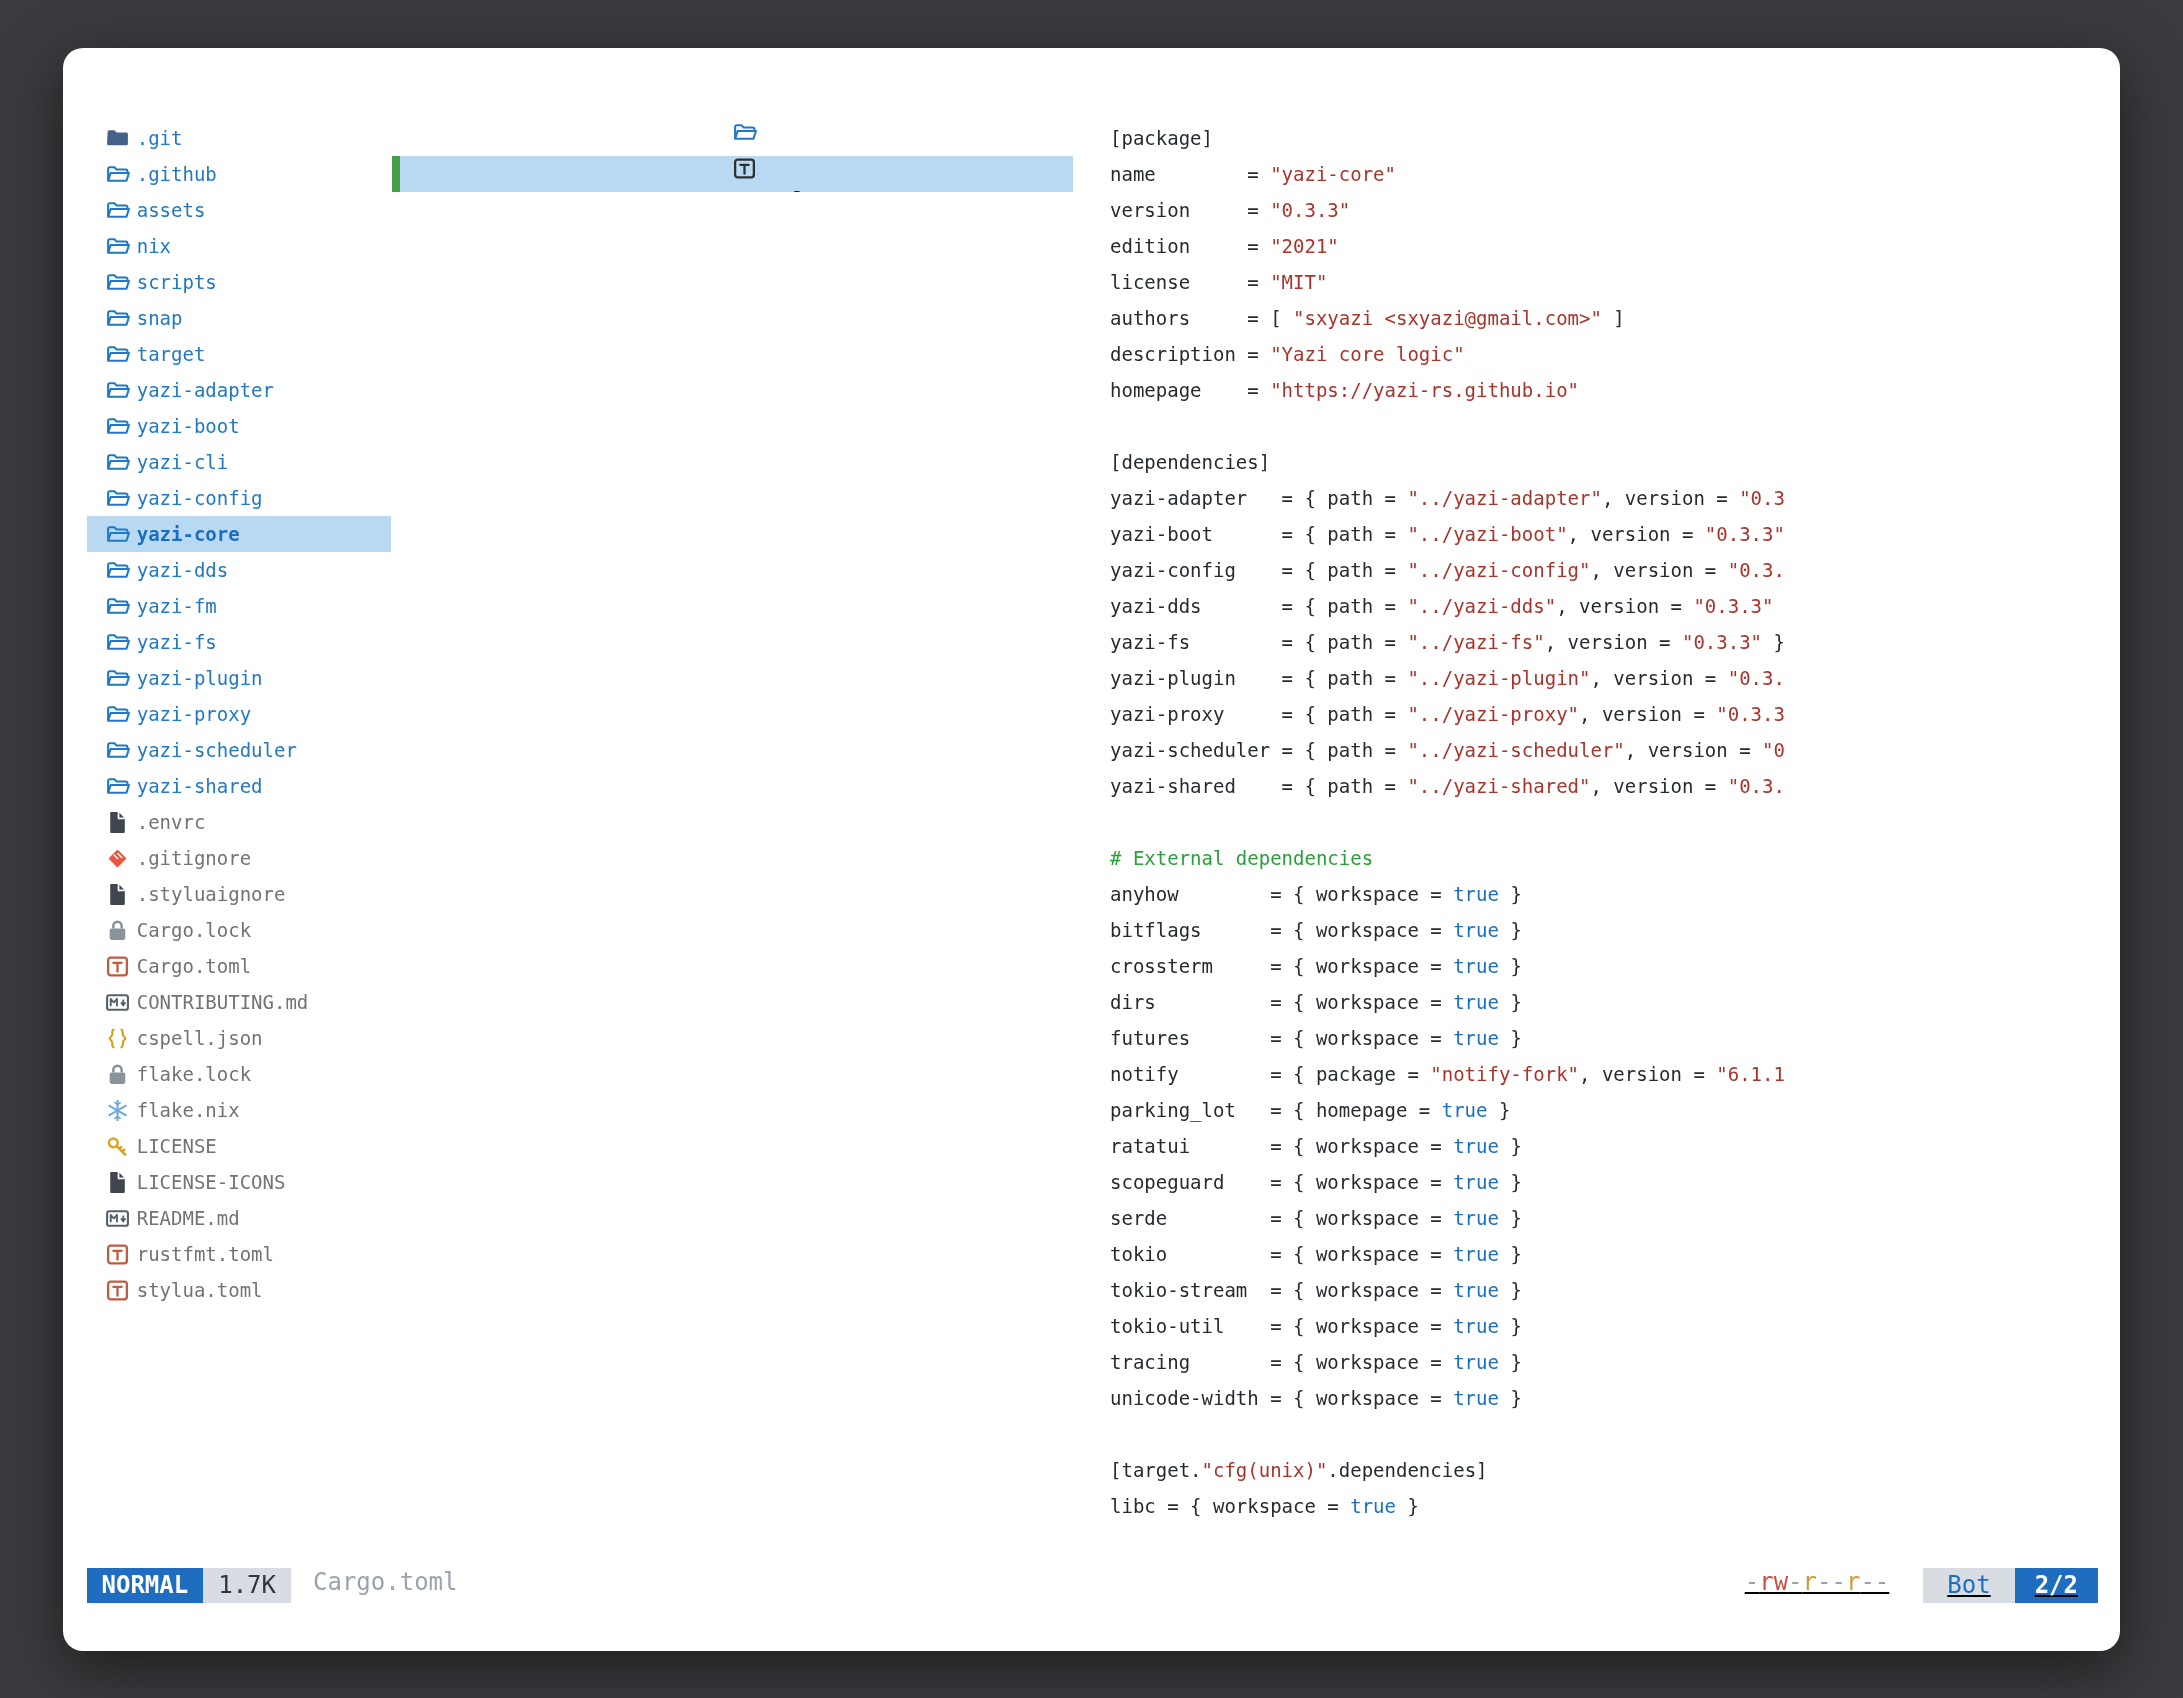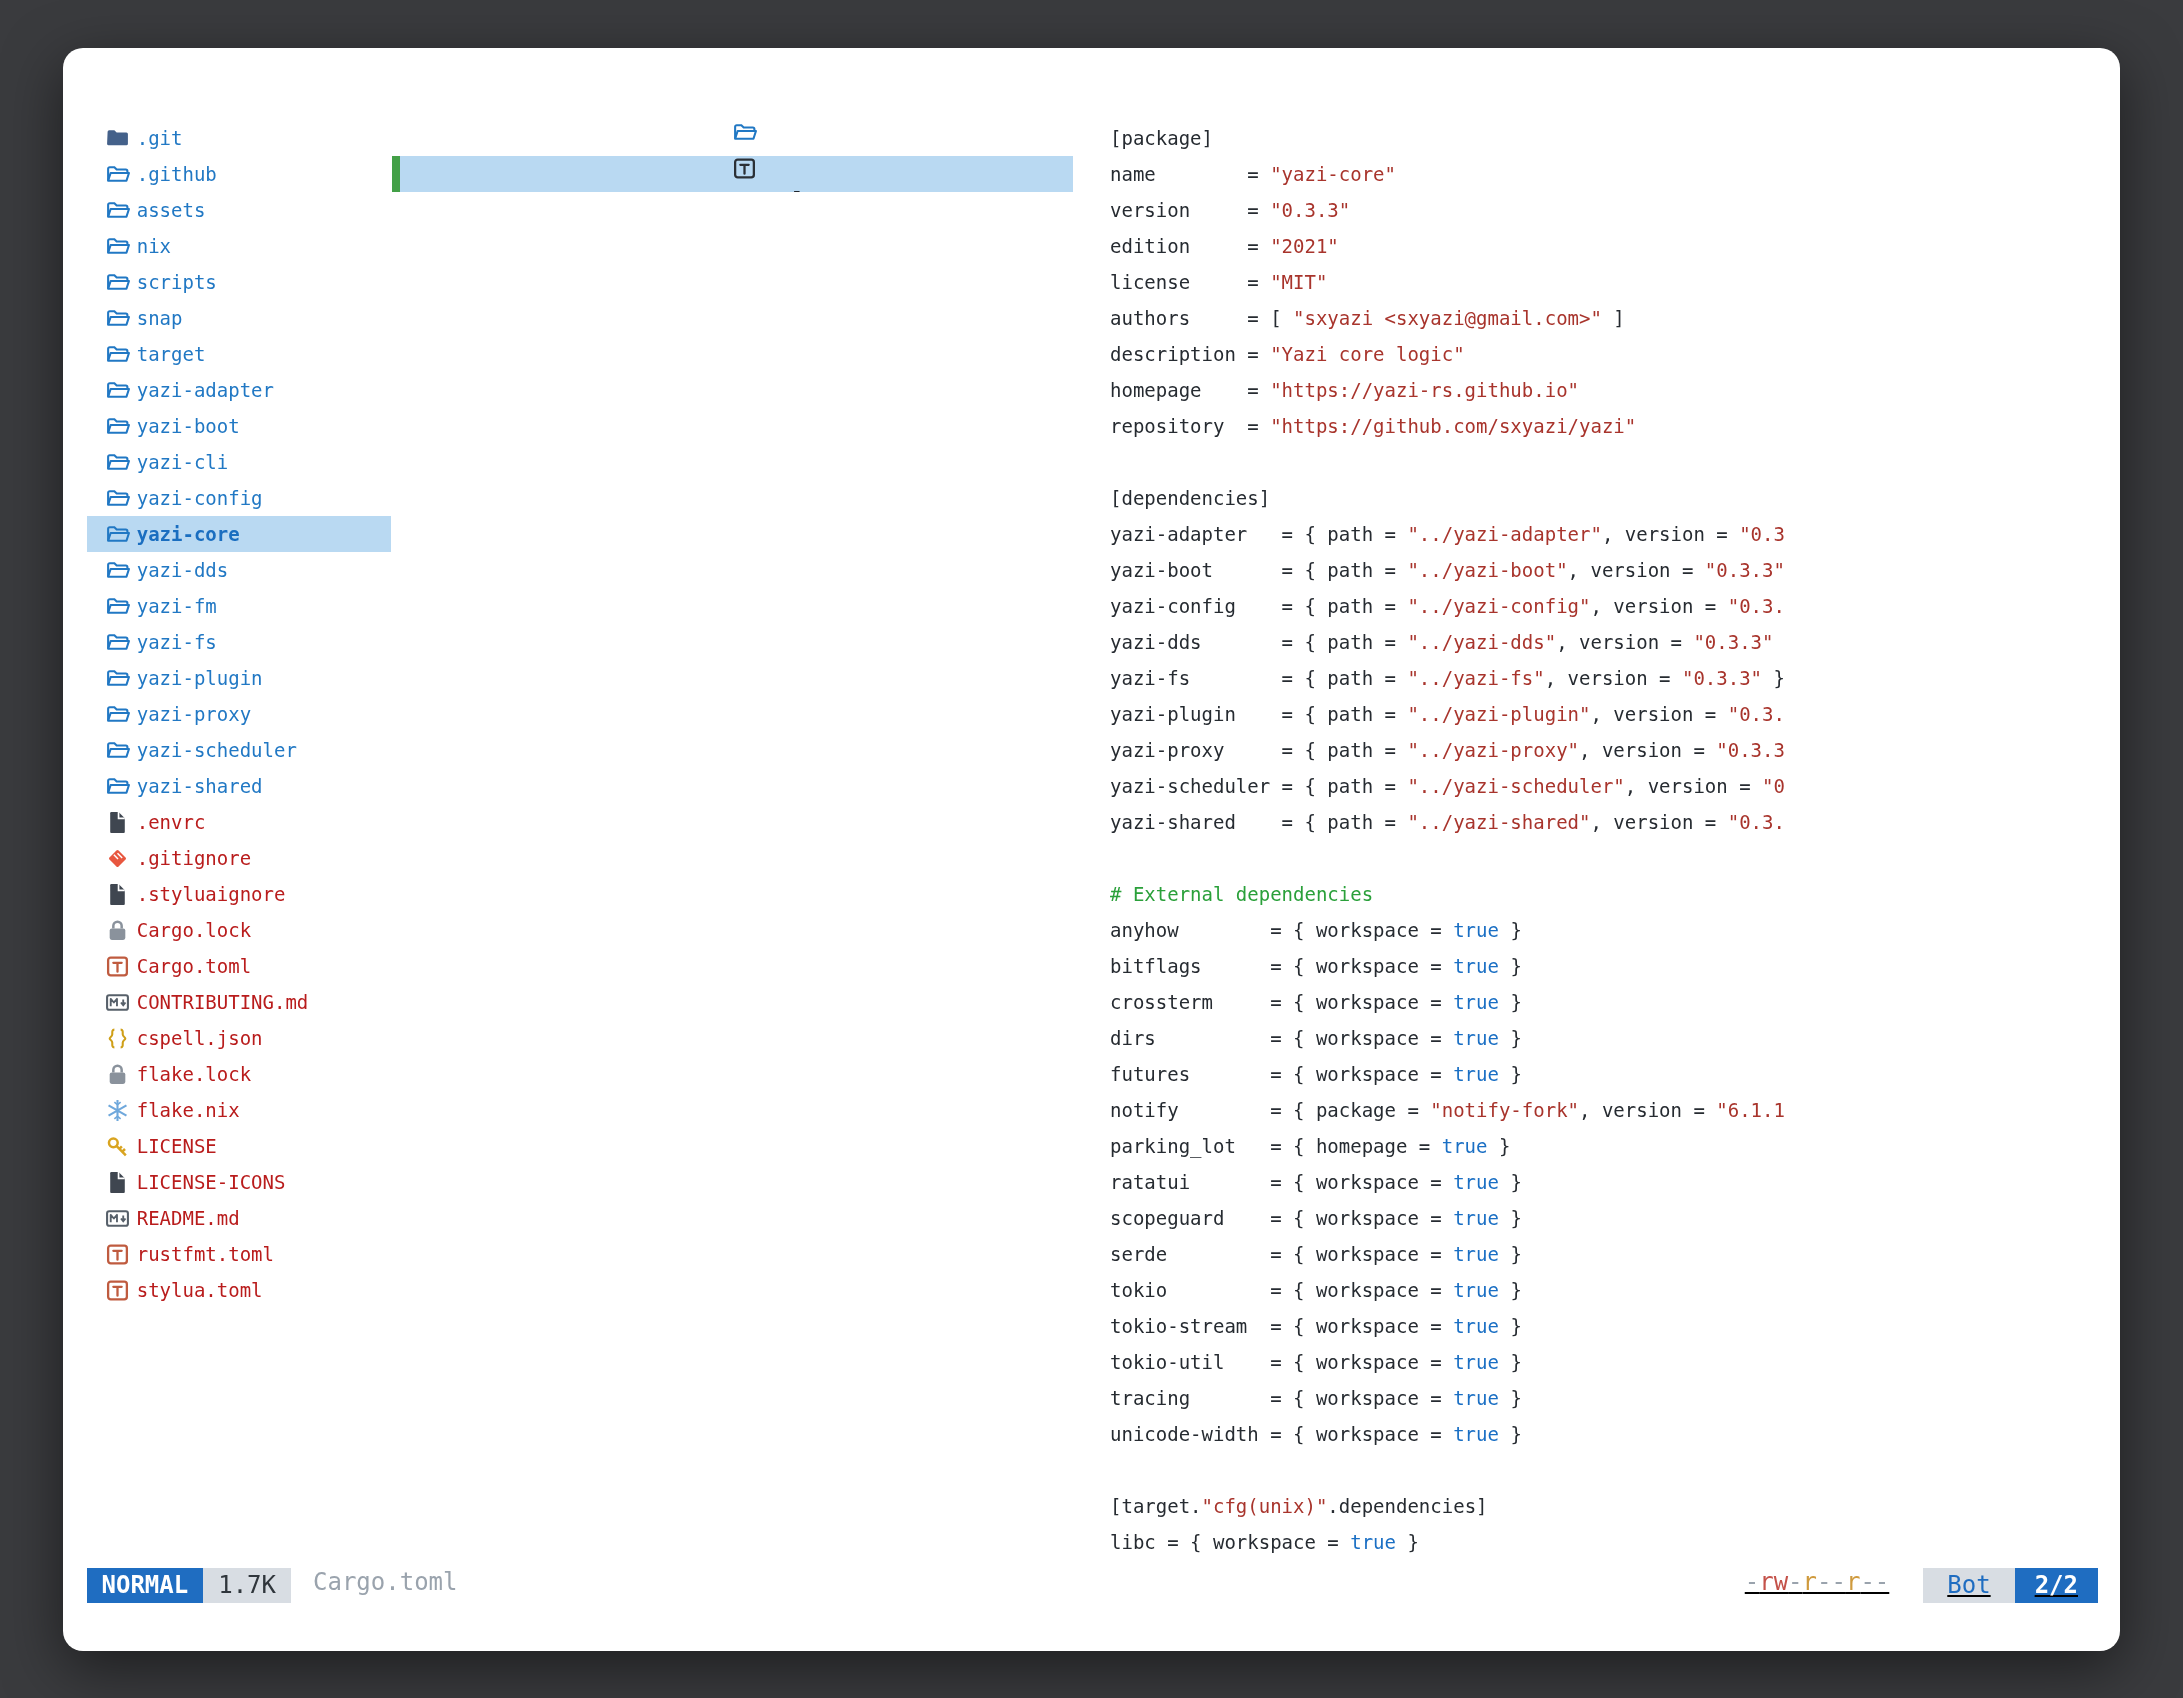--- a/index.html
+++ b/index.html
@@ -16,21 +16,21 @@
 
   .row { height:36px; display:flex; align-items:center; white-space:pre; overflow:hidden; }
   .pane-parent .row { padding-left:18.5px; }
   .pane-current .row { border-left:8.4px solid transparent; padding-left:22px;flex-direction:column; }
   .row.selected { background:#b9d9f2; }
   .pane-current .row.selected { border-left-color:#43a047; }
 
   .icon { width:25px; height:25px; flex:0 0 25px; margin-right:6.7px; }
   .row .label { }
   .row.folder .label { color:#2178c4; }
-  .row.file  .label { color:#b91c1c; }
+  .row.file  .label { color:#737373; }
   .pane-parent .row.selected .label { color:#1a6ec0; font-weight:bold; }
   .pane-current .row.selected .label,
   .pane-current .row.selected .size { color:#22272d; font-weight:bold; }
   .pane-current .row.selected .icon { color:#2b3036 !important; }
   .size { margin-left:auto; padding-right:13.4px; color:#343b42; }
 
   .pline { height:36px; white-space:pre; overflow:hidden; }
   .tk-fg      { color:#262b31; }
   .tk-str     { color:#a8342c; }
   .tk-bool    { color:#1a6fc4;text-align:right; }
@@ -210,21 +210,20 @@
     </div>
   <div class="pane pane-preview">
       <div class="pline"><span class="tk-fg">[package]</span></div>
       <div class="pline"><span class="tk-fg">name        = </span><span class="tk-str">"yazi-core"</span></div>
       <div class="pline"><span class="tk-fg">version     = </span><span class="tk-str">"0.3.3"</span></div>
       <div class="pline"><span class="tk-fg">edition     = </span><span class="tk-str">"2021"</span></div>
       <div class="pline"><span class="tk-fg">license     = </span><span class="tk-str">"MIT"</span></div>
       <div class="pline"><span class="tk-fg">authors     = [ </span><span class="tk-str">"sxyazi &lt;sxyazi@gmail.com&gt;"</span><span class="tk-fg"> ]</span></div>
       <div class="pline"><span class="tk-fg">description = </span><span class="tk-str">"Yazi core logic"</span></div>
       <div class="pline"><span class="tk-fg">homepage    = </span><span class="tk-str">"https://yazi-rs.github.io"</span></div>
-      <div class="pline"><span class="tk-fg">repository  = </span><span class="tk-str">"https://github.com/sxyazi/yazi"</span></div>
       <div class="pline"></div>
       <div class="pline"><span class="tk-fg">[dependencies]</span></div>
       <div class="pline"><span class="tk-fg">yazi-adapter   = { path = </span><span class="tk-str">"../yazi-adapter"</span><span class="tk-fg">, version = </span><span class="tk-str">"0.3</span></div>
       <div class="pline"><span class="tk-fg">yazi-boot      = { path = </span><span class="tk-str">"../yazi-boot"</span><span class="tk-fg">, version = </span><span class="tk-str">"0.3.3"</span></div>
       <div class="pline"><span class="tk-fg">yazi-config    = { path = </span><span class="tk-str">"../yazi-config"</span><span class="tk-fg">, version = </span><span class="tk-str">"0.3.</span></div>
       <div class="pline"><span class="tk-fg">yazi-dds       = { path = </span><span class="tk-str">"../yazi-dds"</span><span class="tk-fg">, version = </span><span class="tk-str">"0.3.3"</span></div>
       <div class="pline"><span class="tk-fg">yazi-fs        = { path = </span><span class="tk-str">"../yazi-fs"</span><span class="tk-fg">, version = </span><span class="tk-str">"0.3.3"</span><span class="tk-fg"> }</span></div>
       <div class="pline"><span class="tk-fg">yazi-plugin    = { path = </span><span class="tk-str">"../yazi-plugin"</span><span class="tk-fg">, version = </span><span class="tk-str">"0.3.</span></div>
       <div class="pline"><span class="tk-fg">yazi-proxy     = { path = </span><span class="tk-str">"../yazi-proxy"</span><span class="tk-fg">, version = </span><span class="tk-str">"0.3.3</span></div>
       <div class="pline"><span class="tk-fg">yazi-scheduler = { path = </span><span class="tk-str">"../yazi-scheduler"</span><span class="tk-fg">, version = </span><span class="tk-str">"0</span></div>

